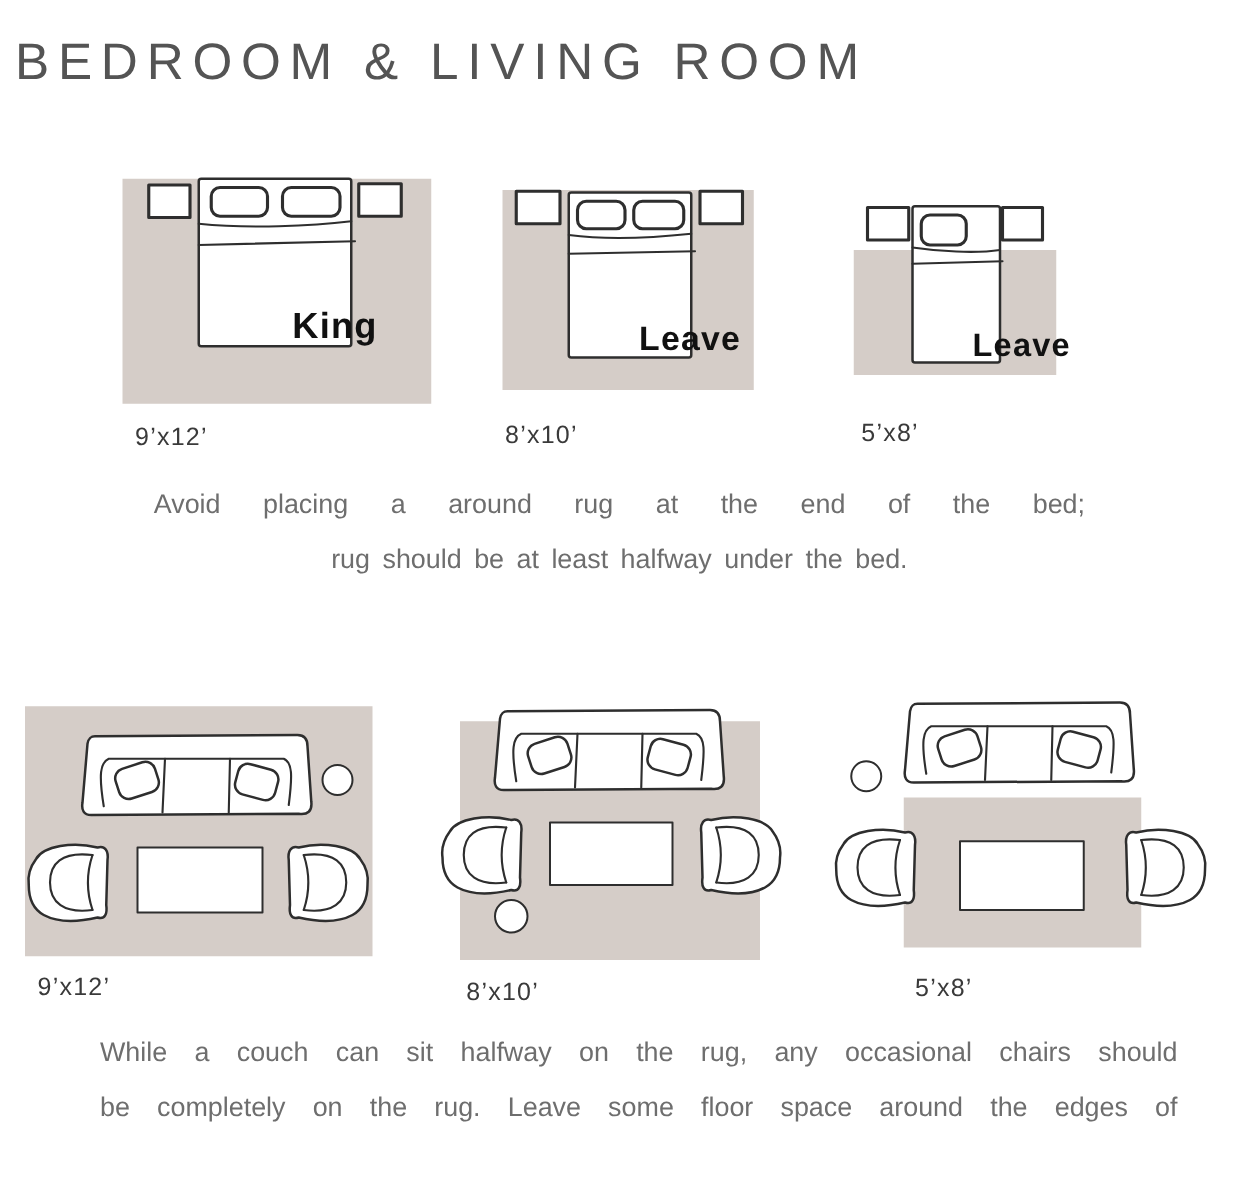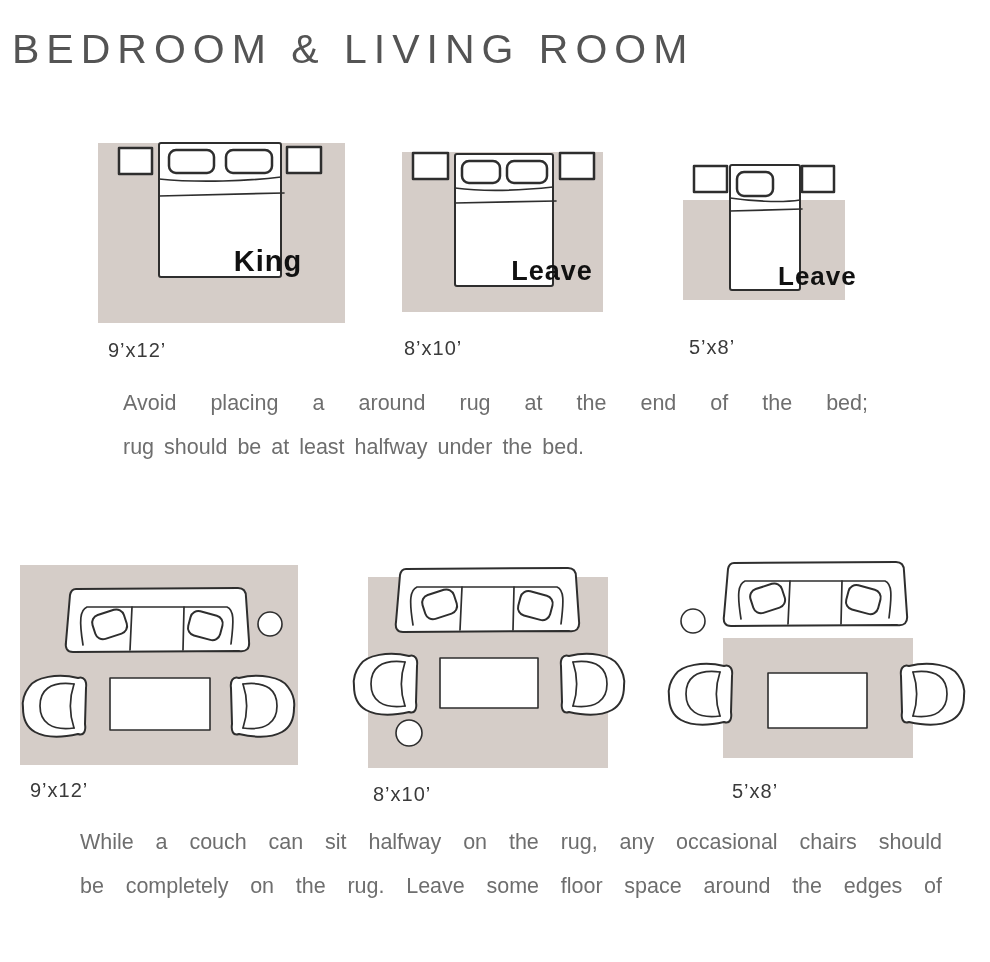--- a/index.html
+++ b/index.html
@@ -27,21 +27,21 @@
     color:var(--color-label-text,#111111);letter-spacing:1px;margin-left:48px;
   }
   .size-label{
     position:absolute;font-size:20px;color:var(--color-size-text,#3a3a3a);letter-spacing:1px;
   }
   .note{
     position:absolute;color:var(--color-body-text,#6e6e6e);
     font-size:21.5px;line-height:44px;
   }
   .note .jline{text-align:justify;text-align-last:justify;text-justify:inter-word;word-spacing:4px;}
-  .note .cline{word-spacing:4px;}
+  .note .cline{text-align:center;word-spacing:4px;}
 </style>
 </head>
 <body>
 
 <svg width="0" height="0" style="position:absolute" aria-hidden="true">
   <defs>
     <g id="sofa">
       <path class="furn" d="M11,3 L173,2 C179,2 181,6 181,11 L184,55 C185,63 181,66 174,65 L8,66 C2,66 0,62 1,56 L5,9 C6,4 8,3 11,3 Z"></path>
       <path class="sketch" d="M18,59 C14,34 15,24 22,21 L162,21 C169,24 169,34 166,58"></path>
       <path class="sketch" d="M67,21 L65,64"></path>

